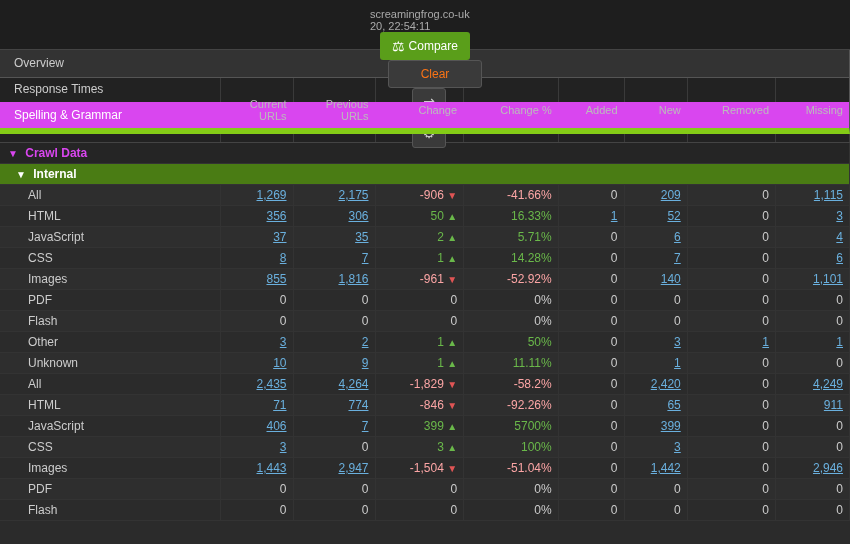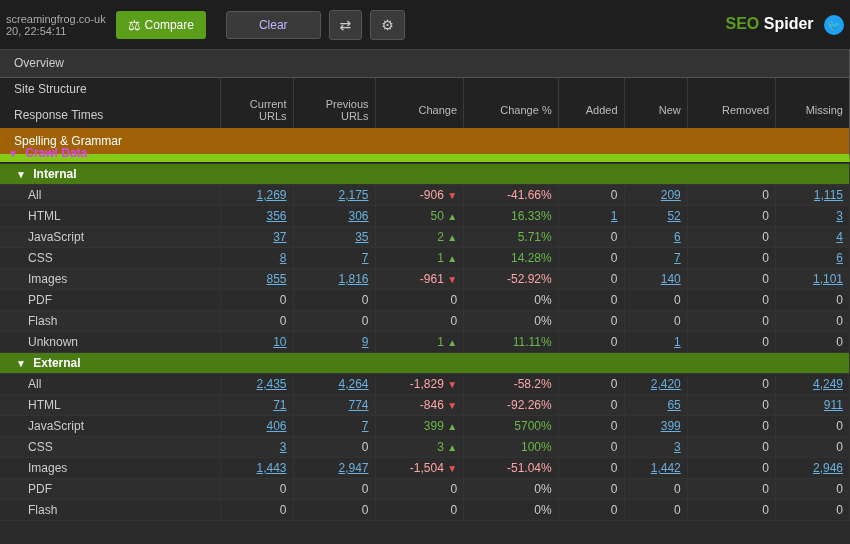--- a/index.html
+++ b/index.html
@@ -14,20 +14,21 @@
     }
 
     
     .top-bar {
       background: #1e1e1e;
       display: flex;
       align-items: center;
       padding: 8px 6px;
       height: 50px;
       border-bottom: 1px solid #444;
+      flex-direction: column;
     }
     .window-title {
       color: #aaa;
       font-size: 11px;
       margin-right: 10px;
       min-width: 100px;
     }
     .btn-compare {
       background: #5a9e1a;
       color: #fff;
@@ -38,21 +39,21 @@
       border-radius: 3px;
       display: flex;
       align-items: center;
       gap: 4px;
     }
     .btn-compare .compare-icon {
       font-size: 14px;
     }
     .btn-clear {
       background: #3a3a3a;
-      color: #c4b5fd;
+      color: #f97316;
       border: 1px solid #555;
       padding: 6px 32px;
       cursor: pointer;
       font-size: 12px;
       border-radius: 3px;
       margin-left: 20px;
     }
     .btn-swap {
       background: #3a3a3a;
       color: #ccc;
@@ -104,23 +105,23 @@
       flex-direction: column;
     }
     .tab {
       padding: 6px 14px;
       cursor: pointer;
       color: #ccc;
       font-size: 12px;
       border-right: 1px solid #555;
     }
     .tab.active {
-      background: #a16207;
+      background: #d946ef;
       color: #fff;
-      border-bottom: 8px solid #84cc16;
+      border-bottom: 6px solid #84cc16;
     }
 
     
     .table-container {
       overflow-y: auto;
       height: calc(544px - 50px - 28px);
       background: #2b2b2b;
     }
 
     table {
@@ -217,29 +218,24 @@
   </button>
 
   <button class="btn-swap">
     <span>⇄</span>
   </button>
 
   <button class="btn-settings">
     <span>⚙</span>
   </button>
 
-  <div class="seo-spider-logo">
-    <span class="seo">SEO</span><span> Spider</span>
-    <span class="twitter-icon">🐦</span>
-  </div>
 </div>
 
 <div class="tab-bar">
   <div class="tab">Overview</div>
-  <div class="tab">Site Structure</div>
   <div class="tab">Response Times</div>
   <div class="tab active">Spelling &amp; Grammar</div>
 </div>
 
 <div class="table-container">
   <table>
     <thead>
       <tr class="col-header-row">
         <th></th>
         <th>Current<br>URLs</th>
@@ -336,36 +332,41 @@
         <td><span>0</span></td>
         <td><span>0</span></td>
         <td>0</td>
         <td>0%</td>
         <td><span>0</span></td>
         <td><span>0</span></td>
         <td><span>0</span></td>
         <td><span>0</span></td>
       </tr>
         <tr class="data-row">
+        <td class="indent-2">Other</td>
+        <td><span class="val-link">3</span></td>
+        <td><span class="val-link">2</span></td>
+        <td><span class="val-green">1</span> <span class="val-arrow-up">▲</span></td>
+        <td><span class="val-green">50%</span></td>
+        <td><span>0</span></td>
+        <td><span class="val-link">3</span></td>
+        <td><span class="val-link">1</span></td>
+        <td><span class="val-link">1</span></td>
+      </tr>
+        <tr class="data-row">
         <td class="indent-2">Unknown</td>
         <td><span class="val-link">10</span></td>
         <td><span class="val-link">9</span></td>
         <td><span class="val-green">1</span> <span class="val-arrow-up">▲</span></td>
         <td><span class="val-green">11.11%</span></td>
         <td><span>0</span></td>
         <td><span class="val-link">1</span></td>
         <td><span>0</span></td>
         <td><span>0</span></td>
       </tr>
-        <tr class="group-header">
-          <td colspan="9" style="padding-left:16px;">
-      <span style="font-size:10px; margin-right:4px;">▼</span>
-      <span>External</span>
-    </td>
-        </tr>
         <tr class="data-row">
         <td class="indent-2">All</td>
         <td><span class="val-link">2,435</span></td>
         <td><span class="val-link">4,264</span></td>
         <td><span class="val-red">-1,829</span> <span class="val-arrow-down">▼</span></td>
         <td><span class="val-red">-58.2%</span></td>
         <td><span>0</span></td>
         <td><span class="val-link">2,420</span></td>
         <td><span>0</span></td>
         <td><span class="val-link">4,249</span></td>

